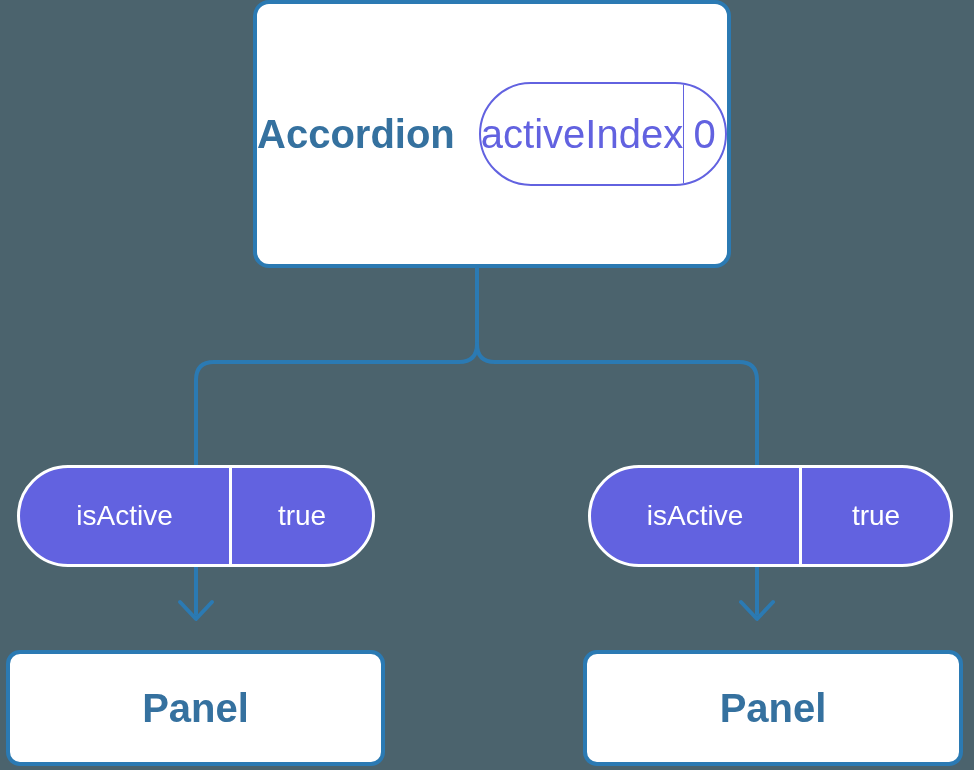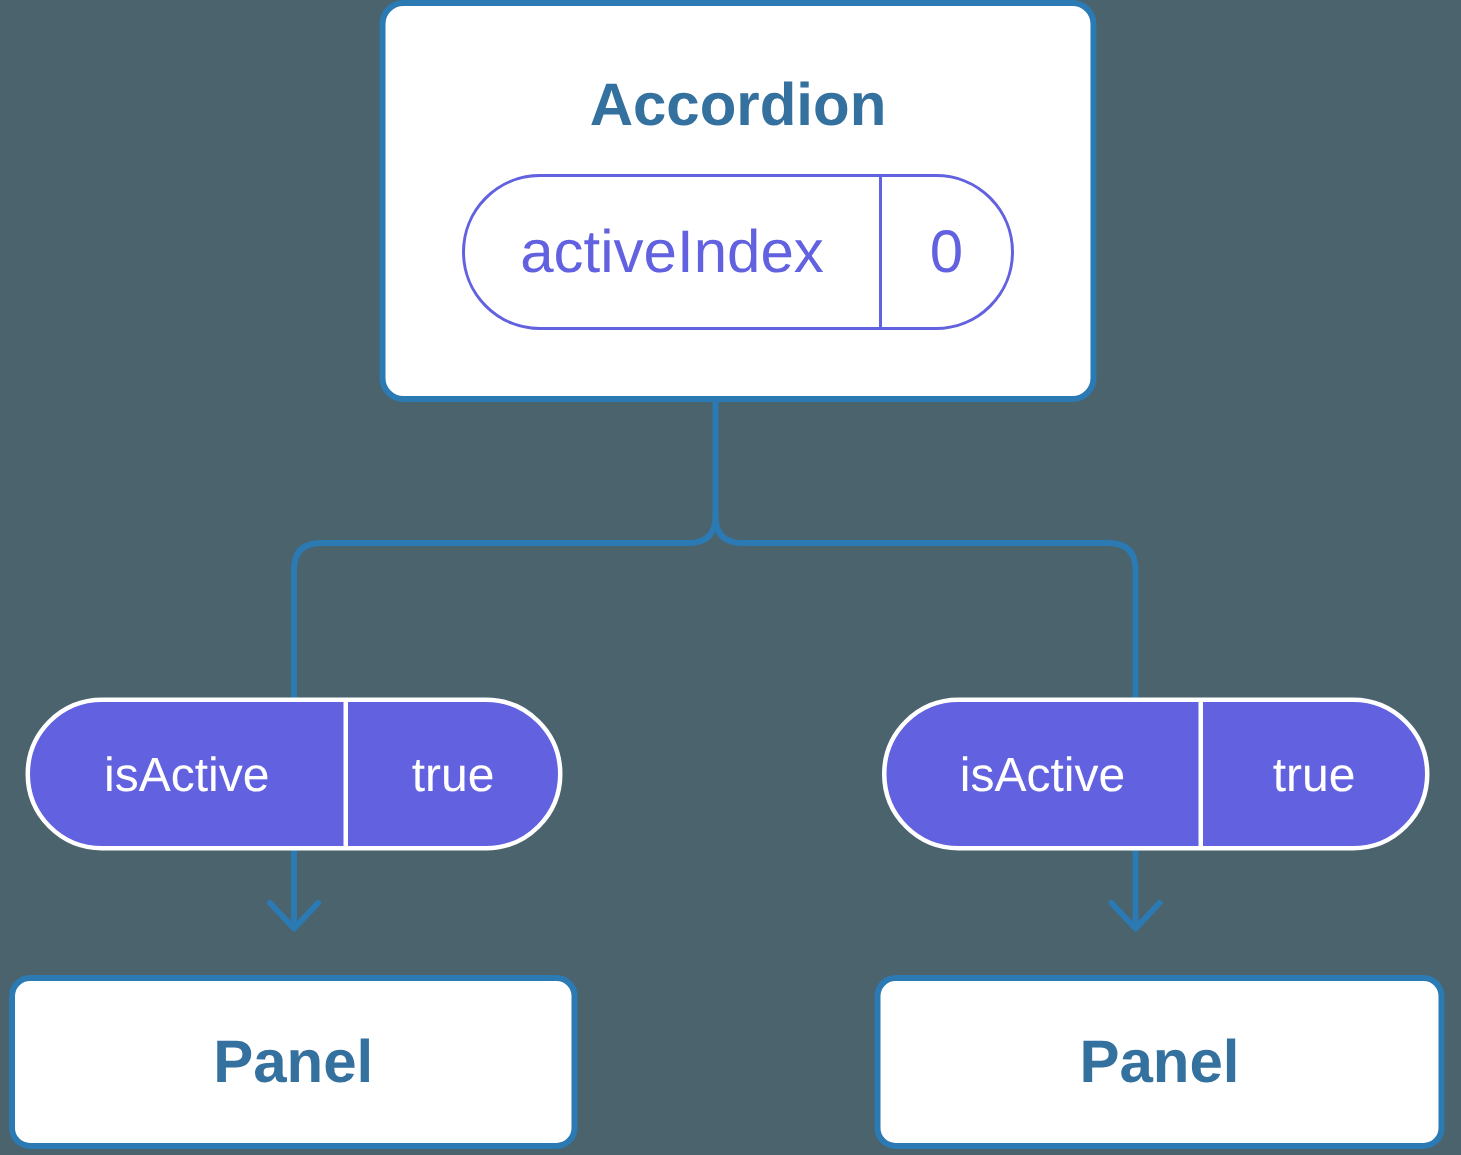--- a/index.html
+++ b/index.html
@@ -19,21 +19,21 @@
     position:relative;
     width:974px;height:770px;
     background:var(--background);
     overflow:hidden;
   }
   
   .node-card{
     position:absolute;
     background:var(--node-bg);
     border:4px solid var(--line-blue);
-    display:flex;flex-direction:column;
+    display:flex;
     align-items:center;justify-content:center;
   }
   .accordion-card{
     left:253px;top:0px;width:478px;height:268px;
     border-radius:16px;
     gap:24px;
   }
   .node-title{
     color:var(--text-blue);
     font-size:40px;
@@ -66,21 +66,21 @@
   .state-pill .divider{width:2px;background:var(--purple);}
   .state-pill .value{width:86px;}
   .prop-pill{
     position:absolute;
     height:102px;
     background:var(--purple);
     border:3px solid var(--pill-text-white);
     border-radius:51px;
     color:var(--pill-text-white);
   }
-  .prop-pill .cell{font-size:32px;}
+  .prop-pill .cell{font-size:28px;}
   .prop-pill .divider{width:3px;background:var(--pill-text-white);}
   .prop-pill-left{left:17px;top:465px;width:358px;}
   .prop-pill-left .value{width:140px;}
   .prop-pill-right{left:588px;top:465px;width:365px;}
   .prop-pill-right .value{width:148px;}
   
   .connectors{
     position:absolute;left:0;top:0;
     pointer-events:none;
   }

